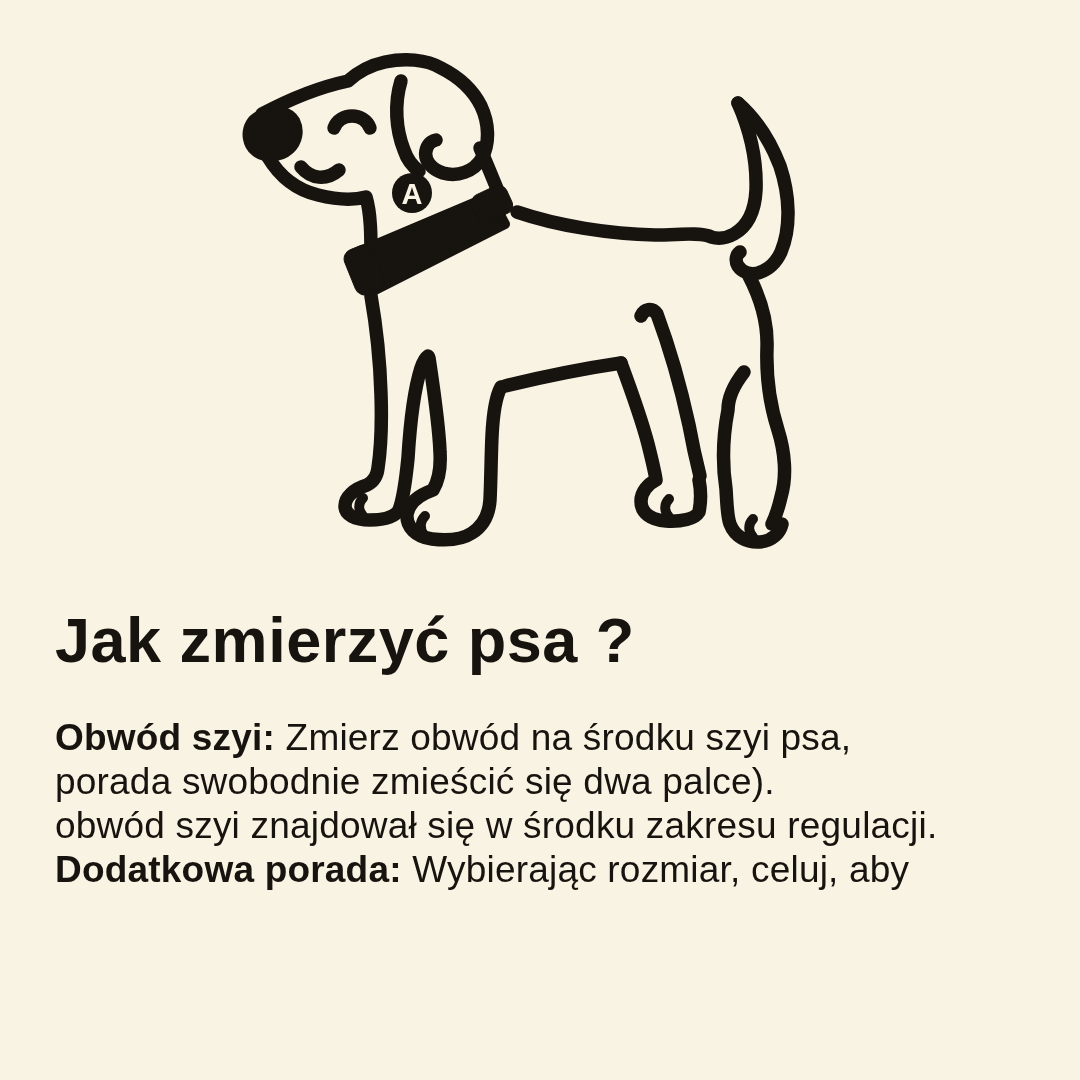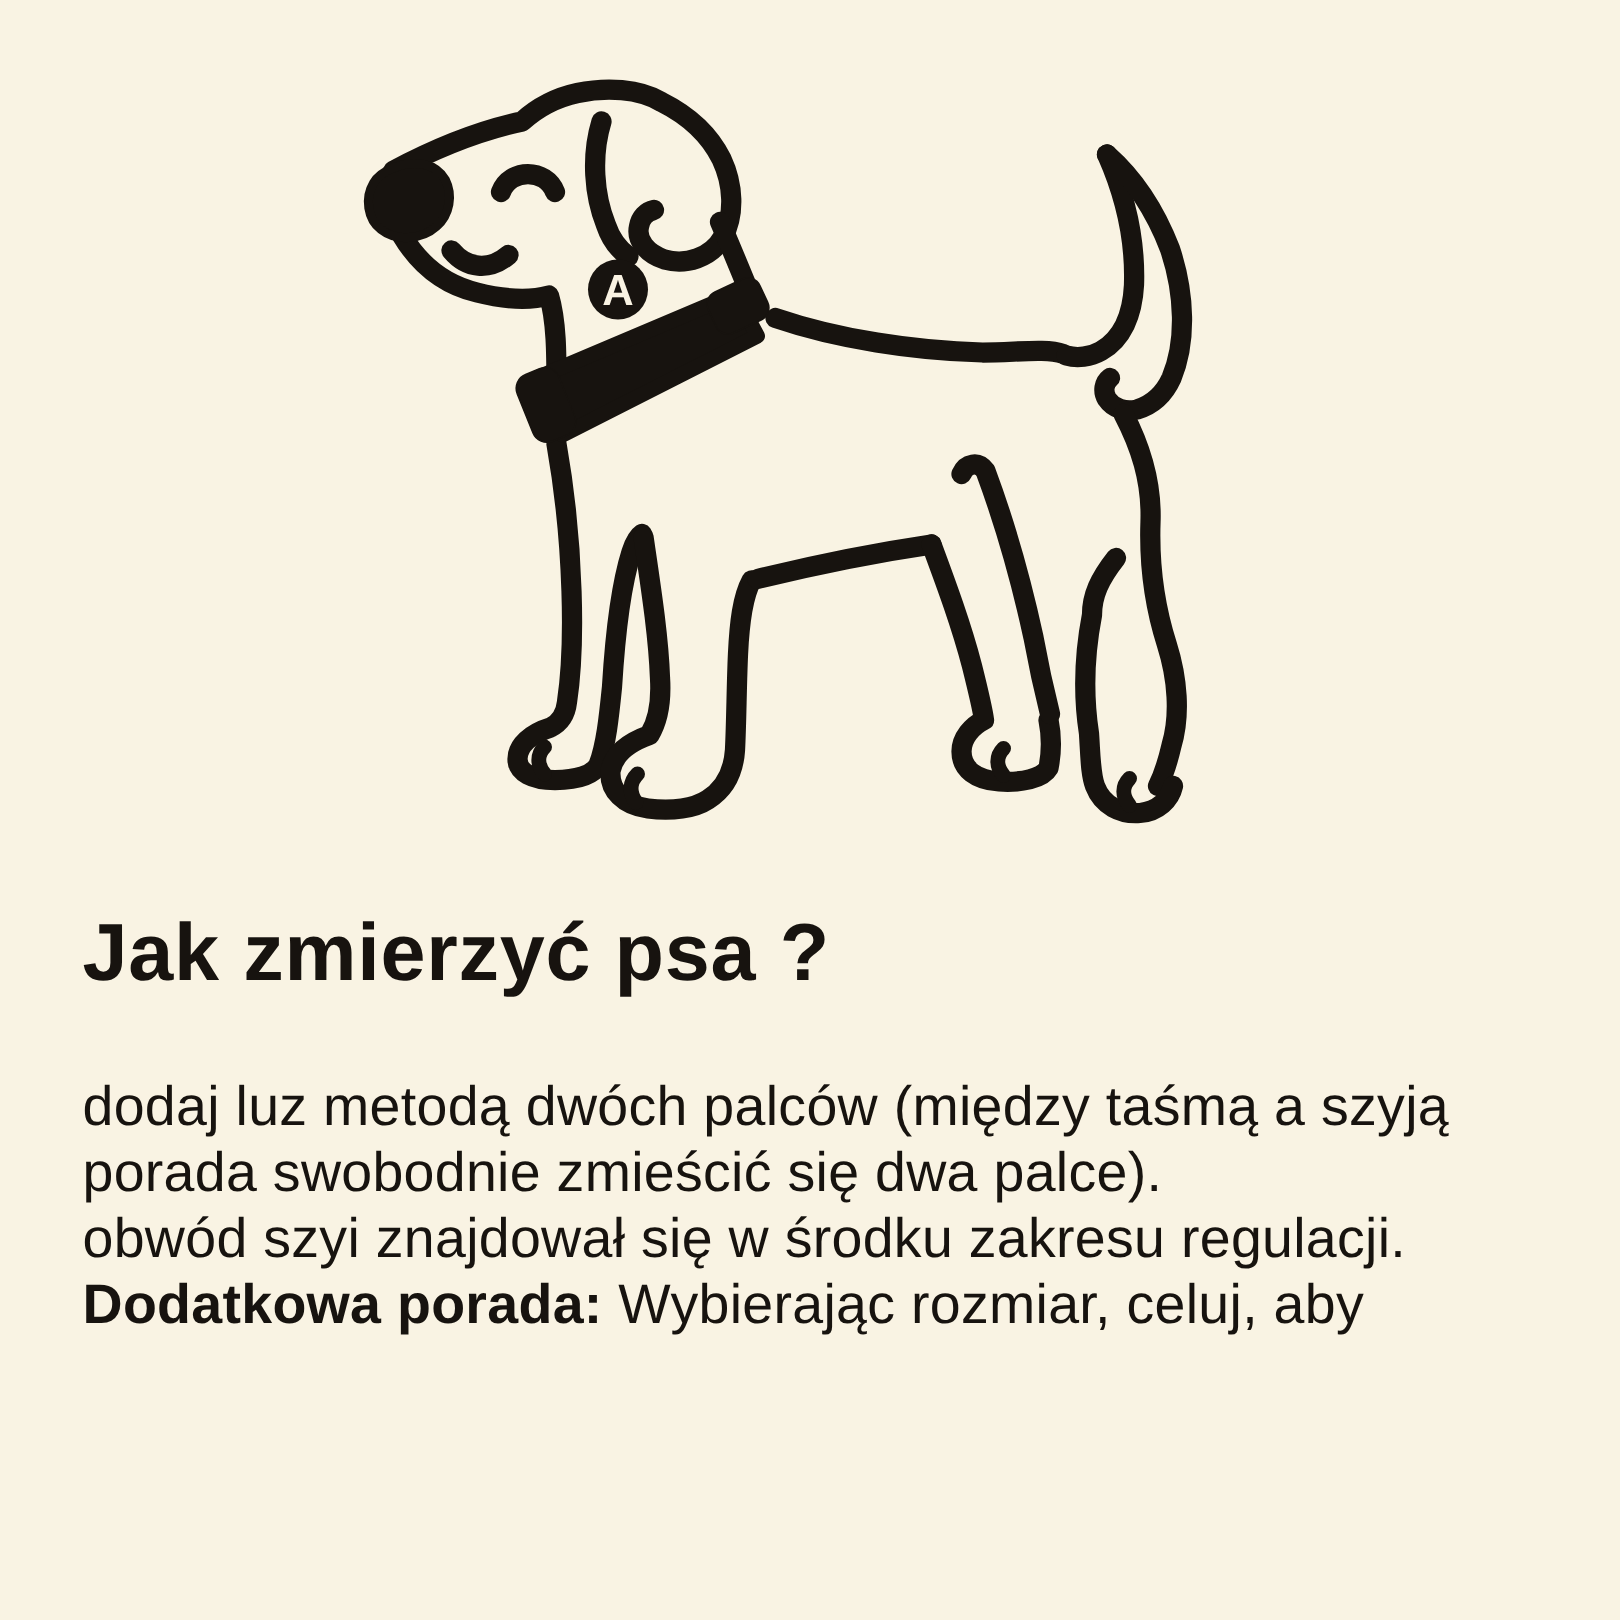--- a/index.html
+++ b/index.html
@@ -15,21 +15,21 @@
   }
   .stroke{
     fill:none;stroke:#17130F;stroke-width:13.5;
     stroke-linecap:round;stroke-linejoin:round;
   }
   .thin{stroke-width:10;}
   .fill{fill:#17130F;stroke:#17130F;stroke-linejoin:round;}
   .page-title{
     position:absolute;left:55px;top:604px;
     margin:0;
-    font-size:54px;font-weight:700;letter-spacing:0.5px;
+    font-size:63px;font-weight:700;letter-spacing:0.5px;
     color:#17130F;white-space:nowrap;
   }
   .body-copy{
     position:absolute;left:55px;top:716px;
     font-size:37px;line-height:44px;letter-spacing:0.2px;
     color:#17130F;
   }
   .body-line{white-space:nowrap;}
   .body-line b{font-weight:700;}
   .badge-letter{
@@ -89,19 +89,19 @@
 
     <g>
       <circle cx="412" cy="193" r="20" fill="#17130F"></circle>
       <text class="badge-letter" x="412" y="203.5" text-anchor="middle" fill="#F9F3E3">A</text>
     </g>
   </svg>
 
   <h1 class="page-title">Jak zmierzyć psa ?</h1>
 
   <div class="body-copy">
-    <div class="body-line"><b></b><span>dodaj luz metodą dwóch palców (między taśmą a szyją</span></div>
+    <div class="body-line"><b>Obwód szyi:</b><span> Zmierz obwód na środku szyi psa,</span></div>
     <div class="body-line"><b></b><span>porada swobodnie zmieścić się dwa palce).</span></div>
     <div class="body-line"><b></b><span>obwód szyi znajdował się w środku zakresu regulacji.</span></div>
     <div class="body-line"><b>Dodatkowa porada:</b><span> Wybierając rozmiar, celuj, aby</span></div>
   </div>
 
 </div>
 
 </body></html>

